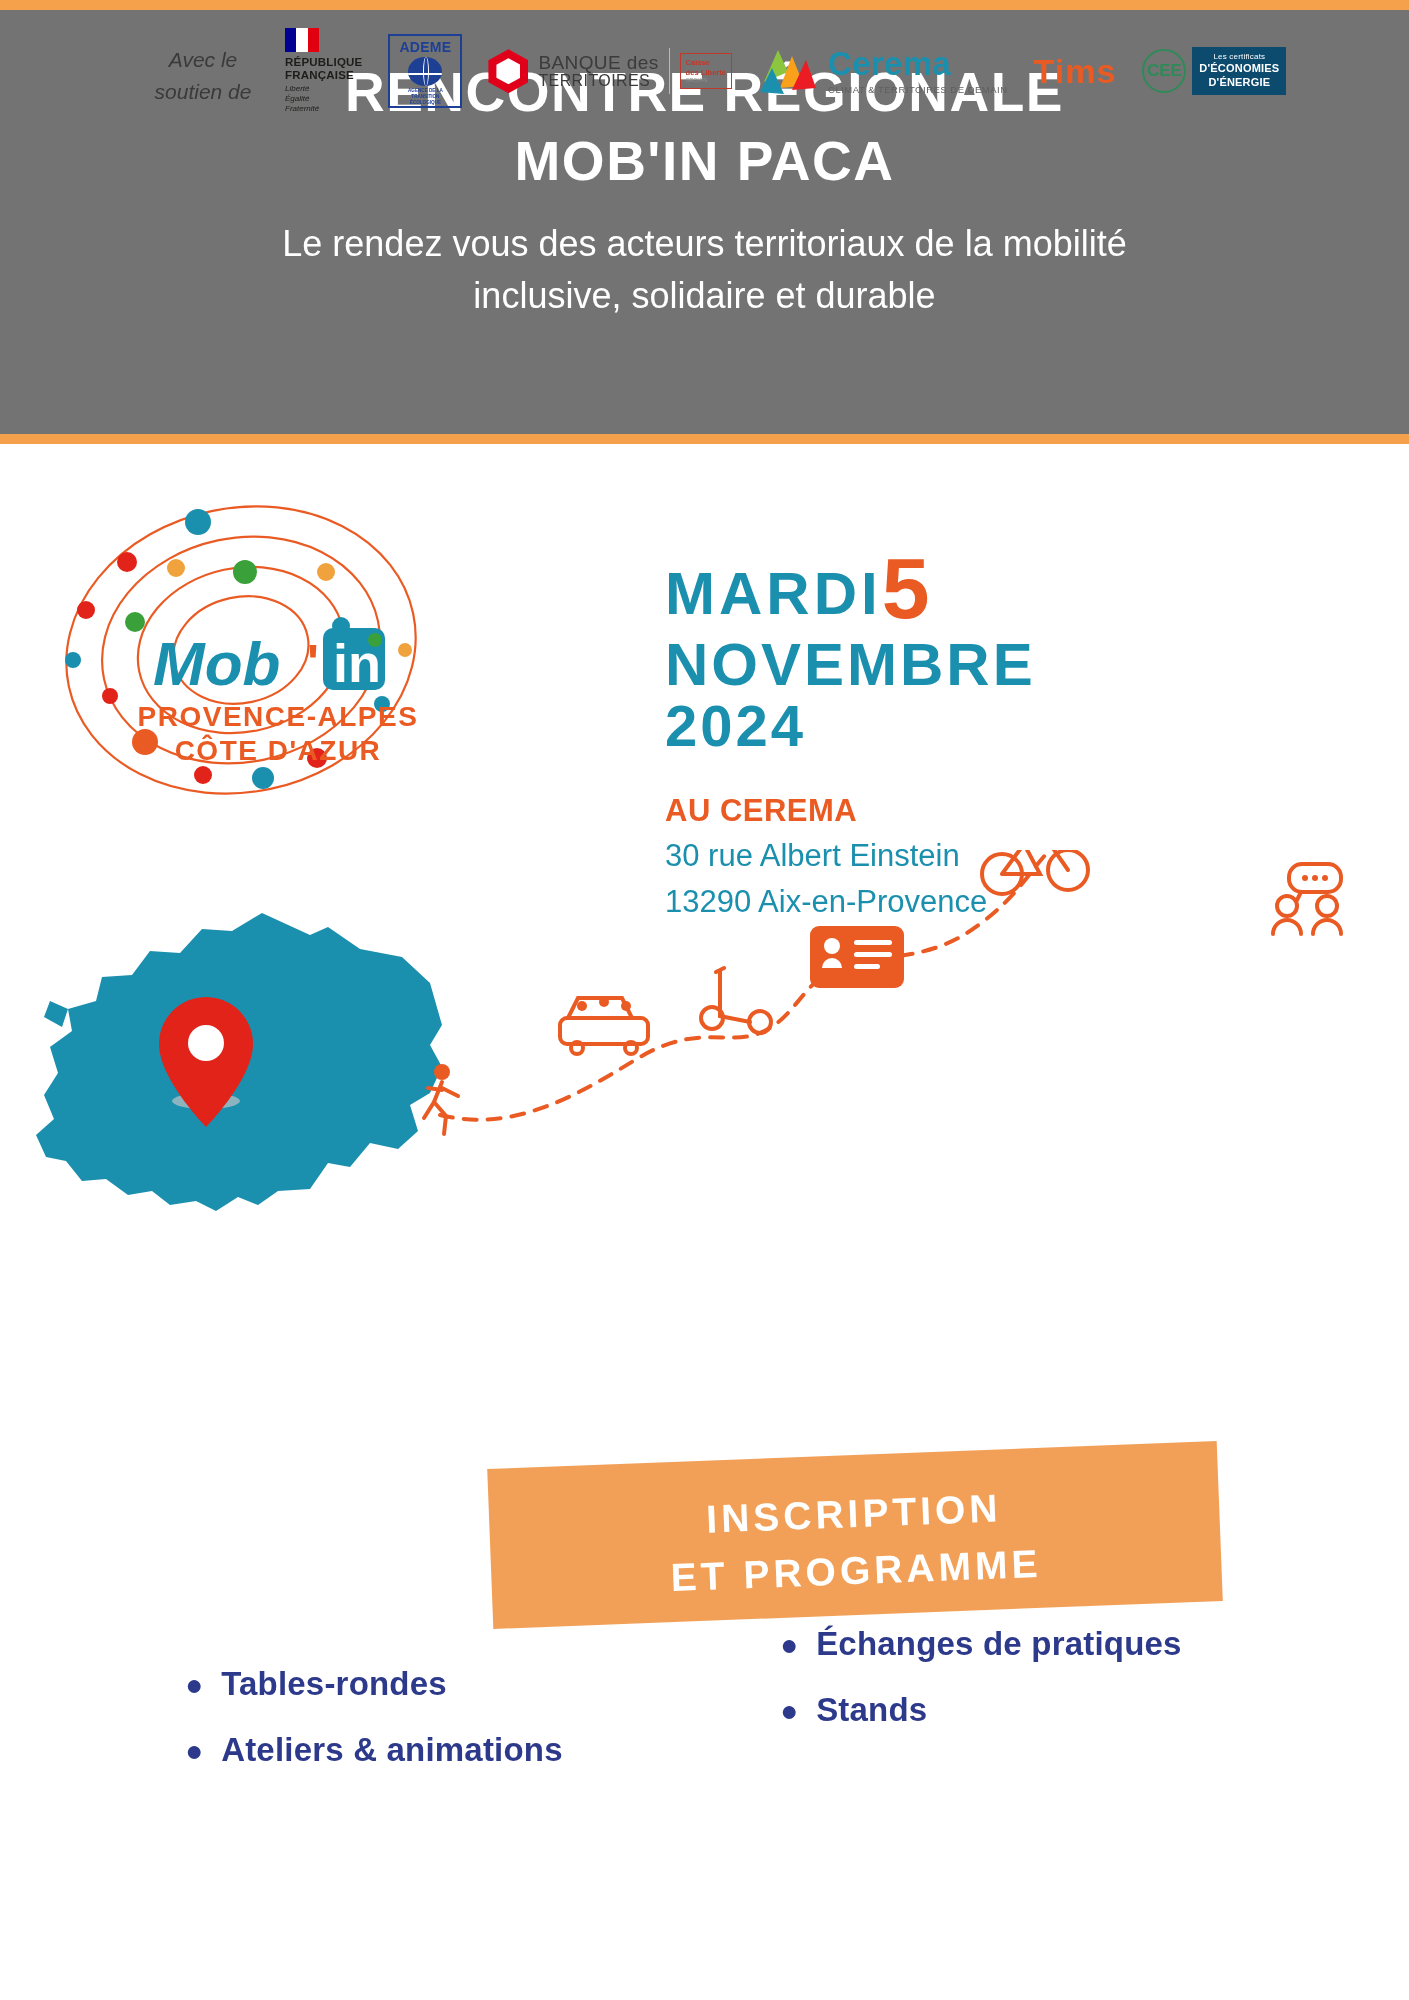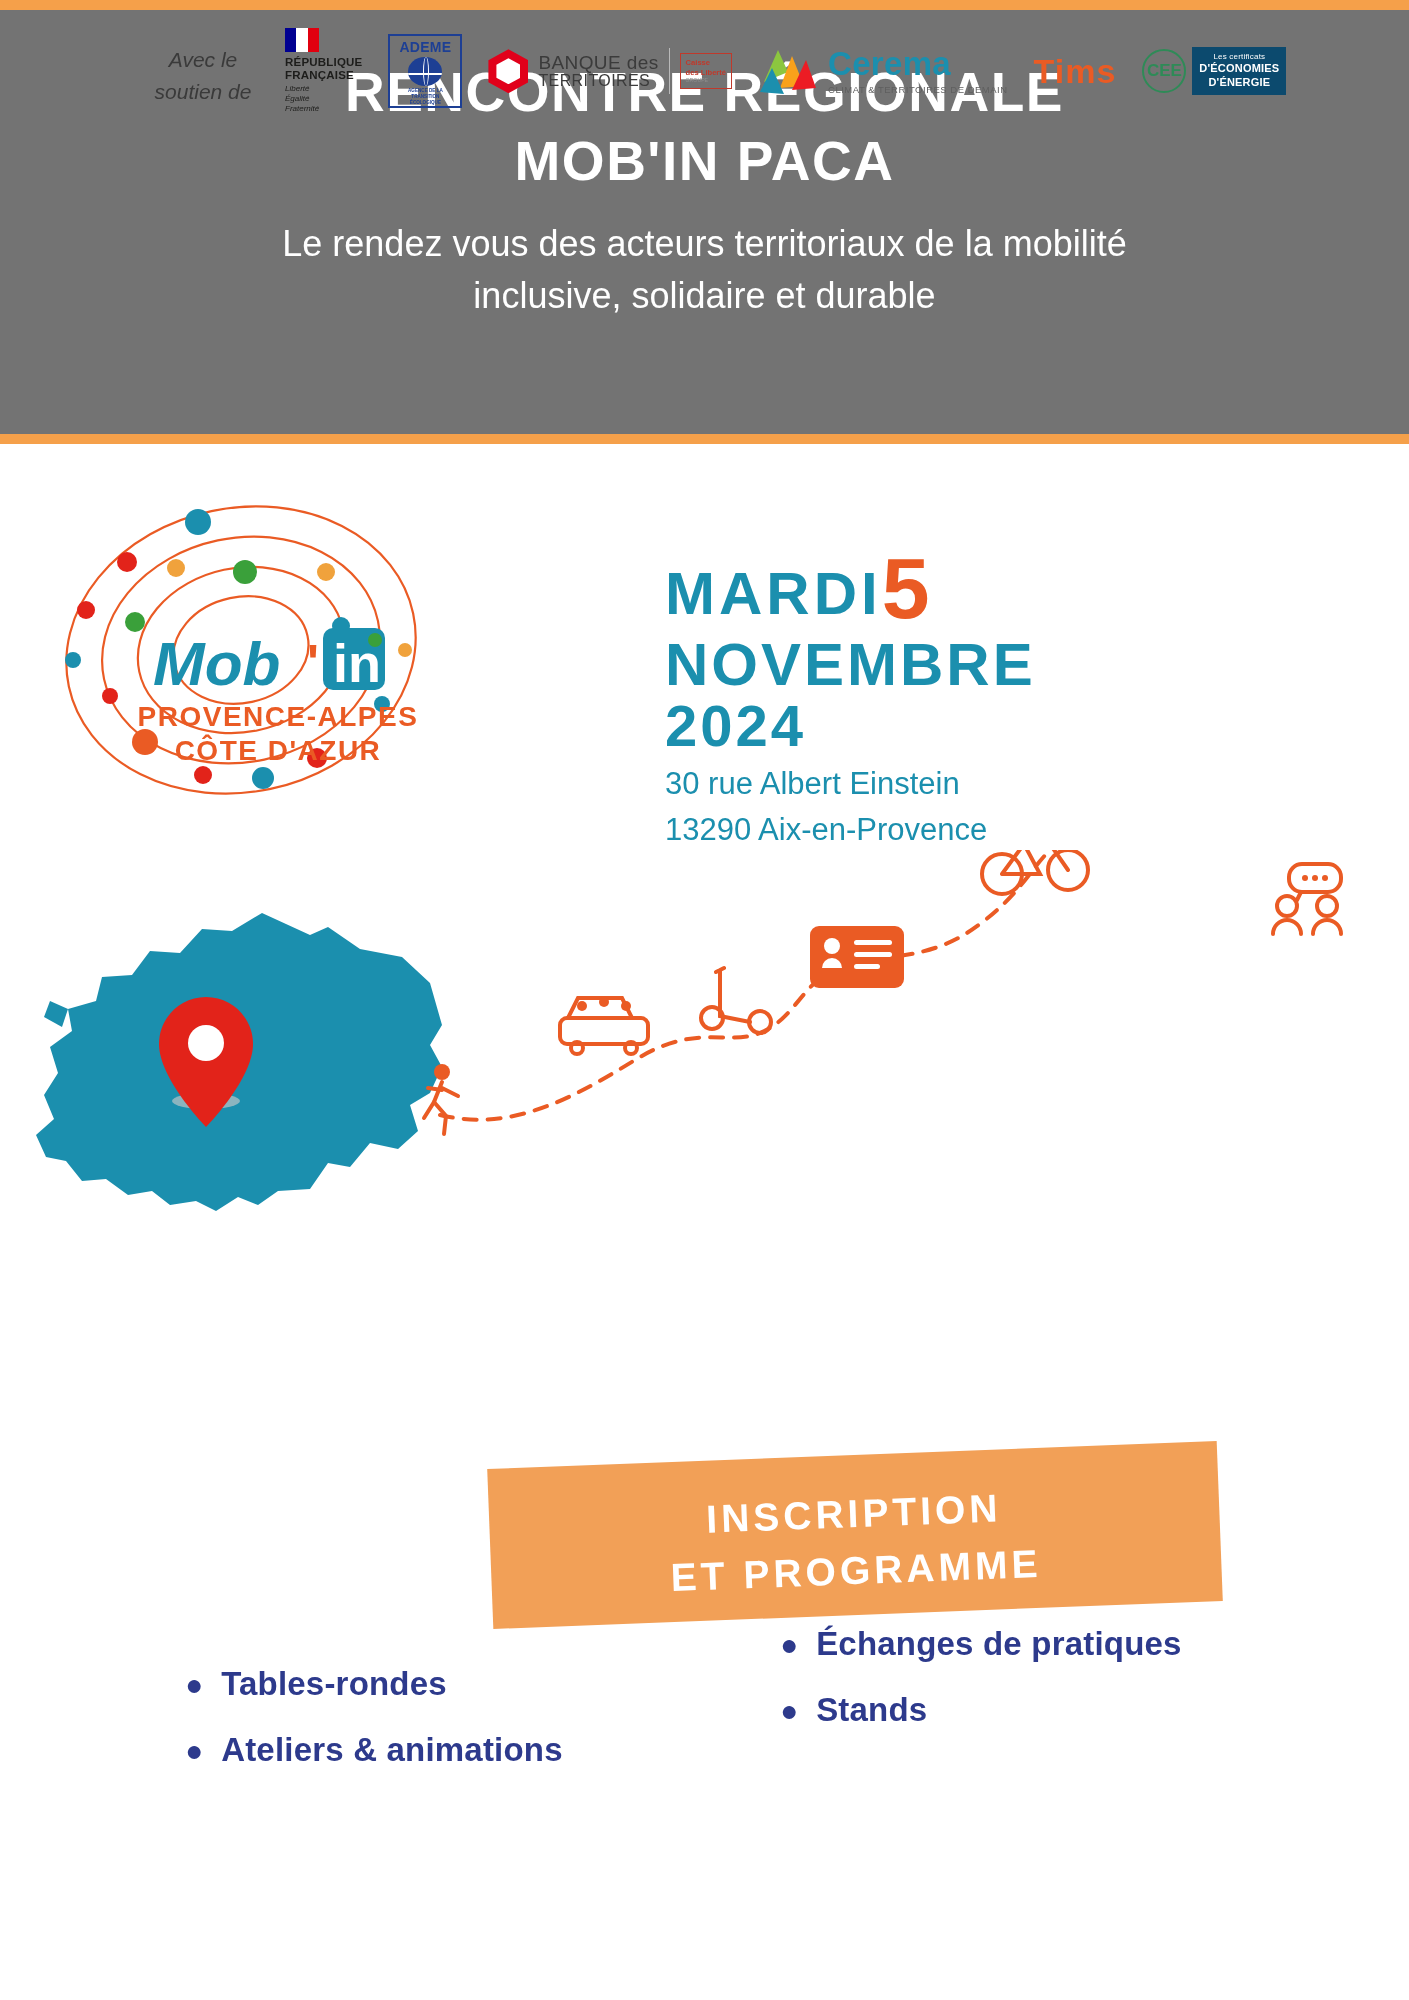--- a/index.html
+++ b/index.html
@@ -336,20 +336,21 @@
     <div style="color:#ea5b24; font-size:28px; font-weight:bold; letter-spacing:1.5px; line-height:1.2;">CÔTE D'AZUR</div>
   </div>
 </div>
 
 <div class="date-block">
   <div class="date-line1">
     <span>MARDI</span><span class="date-day">5</span>
   </div>
   <div class="date-line2">NOVEMBRE</div>
   <div class="date-line3">2024</div>
+  <div class="venue">AU CEREMA</div>
   <div class="addr">
     <div>30 rue Albert Einstein</div>
     <div>13290 Aix-en-Provence</div>
   </div>
 </div>
 
 <div class="map-block">
   <svg width="480" height="400" viewBox="0 0 480 400">
     <path d="M252 8 L300 30 L318 22 L350 44 L392 52 L420 78 L432 120 L420 140
              L432 162 L420 188 L400 200 L408 226 L388 244 L360 238 L340 262

